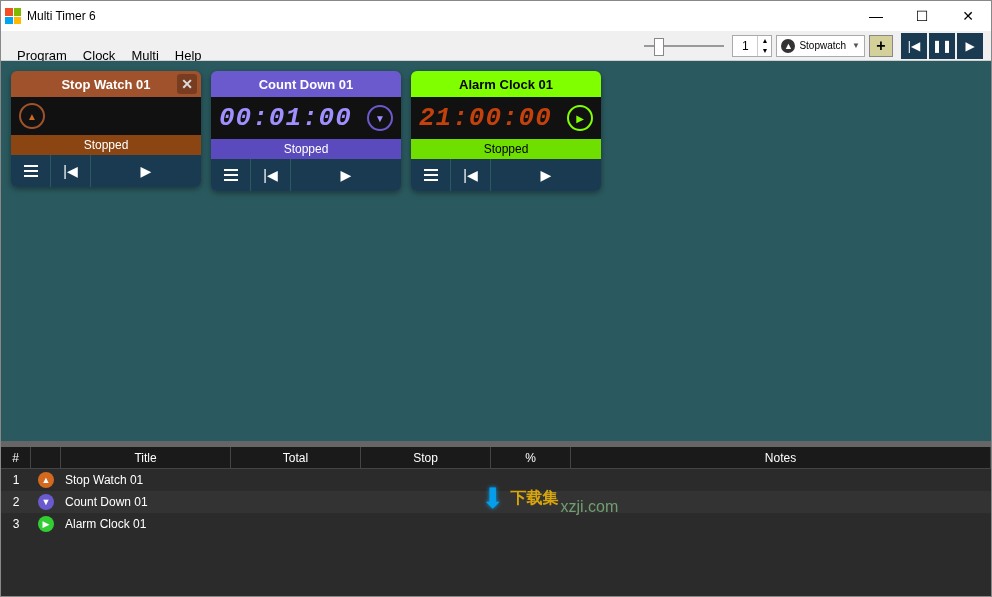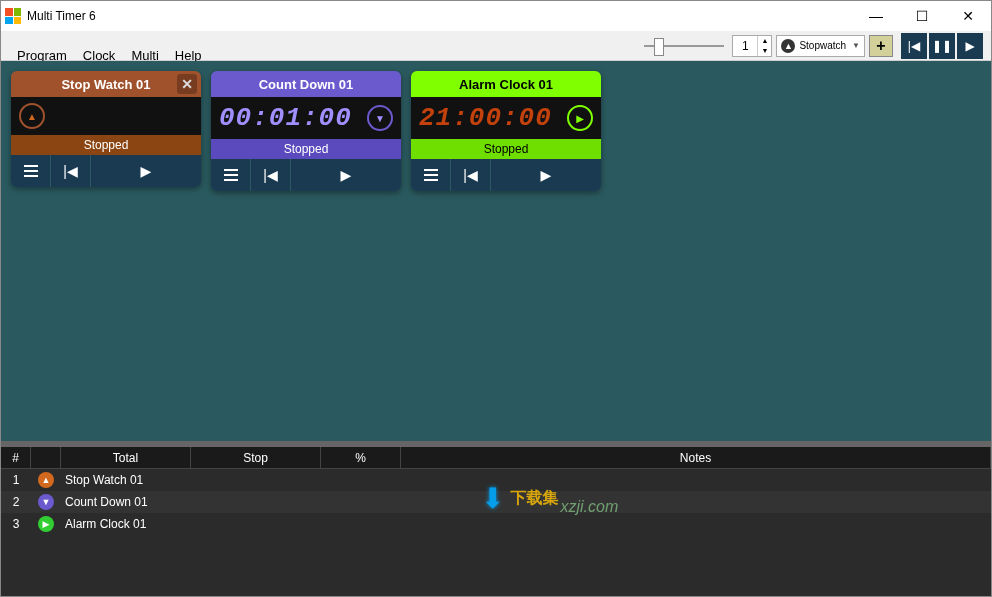--- a/index.html
+++ b/index.html
@@ -61,21 +61,21 @@
 .th { border-right:1px solid #444; display:flex; align-items:center; justify-content:center; padding:0 4px; }
 .trow { display:flex; height:22px; color:#fff; font-size:12px; align-items:center; }
 .trow:nth-child(odd){background:#333}.trow:nth-child(even){background:#2b2b2b}
 .td { display:flex; align-items:center; padding:0 4px; }
 .col-n{width:30px;justify-content:center}.col-ic{width:30px;justify-content:center}.col-title{width:170px}.col-start{width:130px;justify-content:center}.col-stop{width:130px;justify-content:center}.col-total{width:130px;justify-content:center}.col-pct{width:80px;justify-content:center}.col-notes{flex:1}
 .row-icon { width:16px; height:16px; border-radius:50%; display:flex; align-items:center; justify-content:center; font-size:9px; color:#fff; }
 .ri1{background:#d2691e}.ri2{background:#6a5acd}.ri3{background:#32cd32}
 .watermark { position:absolute; bottom:80px; left:480px; display:flex; align-items:center; gap:6px; pointer-events:none; opacity:0.9; }
 .wm-arrow { color:#0af; font-size:28px; text-shadow:0 0 4px #0af; }
 .wm-cn { color:#eab308; font-size:16px; font-weight:bold; }
-.wm-url { color:#7a7; font-size:16px; font-style:italic; margin-left:-4px; margin-top:18px; }
+.wm-url { color:#7a7; font-size:16px; margin-left:-4px; margin-top:18px; }
 </style>
 </head>
 <body>
 
 <div class="titlebar">
   <div class="titlebar-icon">
       <span></span>
       <span></span>
       <span></span>
       <span></span>
@@ -188,20 +188,21 @@
       <div class="fbtn">|◀</div>
       <div class="fbtn play">▶</div>
     </div>
   </div>
 </div>
 
 <div class="table-pane">
   <div class="thead">
     <div class="th col-n">#</div>
     <div class="th col-ic"></div>
+    <div class="th col-title">Title</div>
     <div class="th col-total">Total</div>
     <div class="th col-stop">Stop</div>
     <div class="th col-pct">%</div>
     <div class="th col-notes">Notes</div>
   </div>
   <div class="trow">
     <div class="td col-n">1</div>
     <div class="td col-ic">
         <div class="row-icon ri1">▲</div>
       </div>

